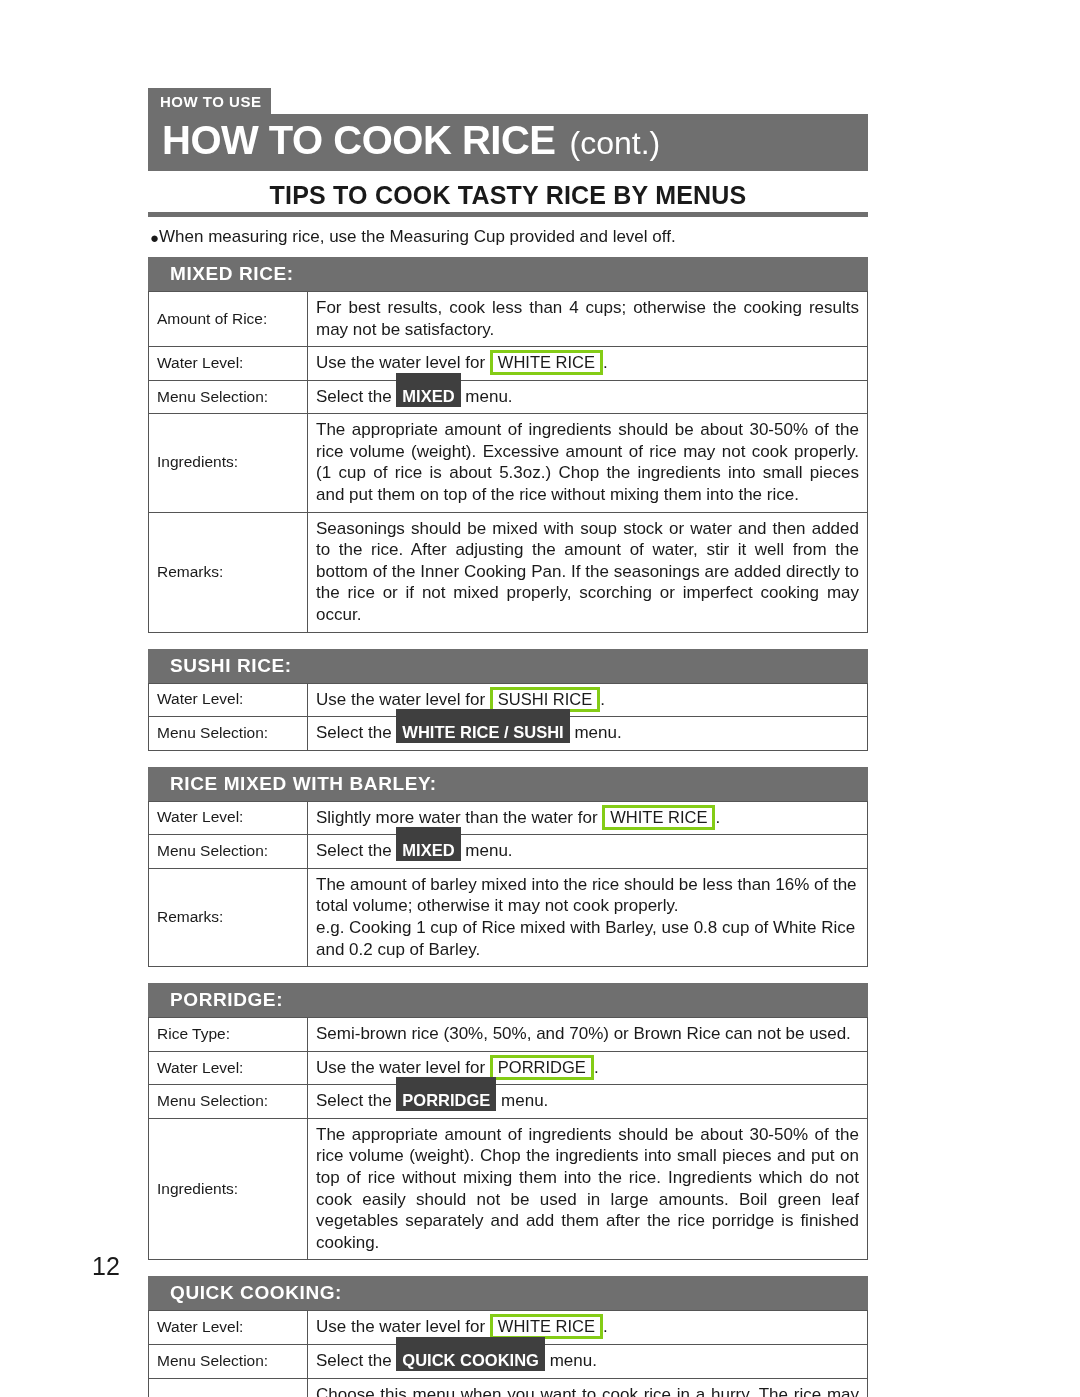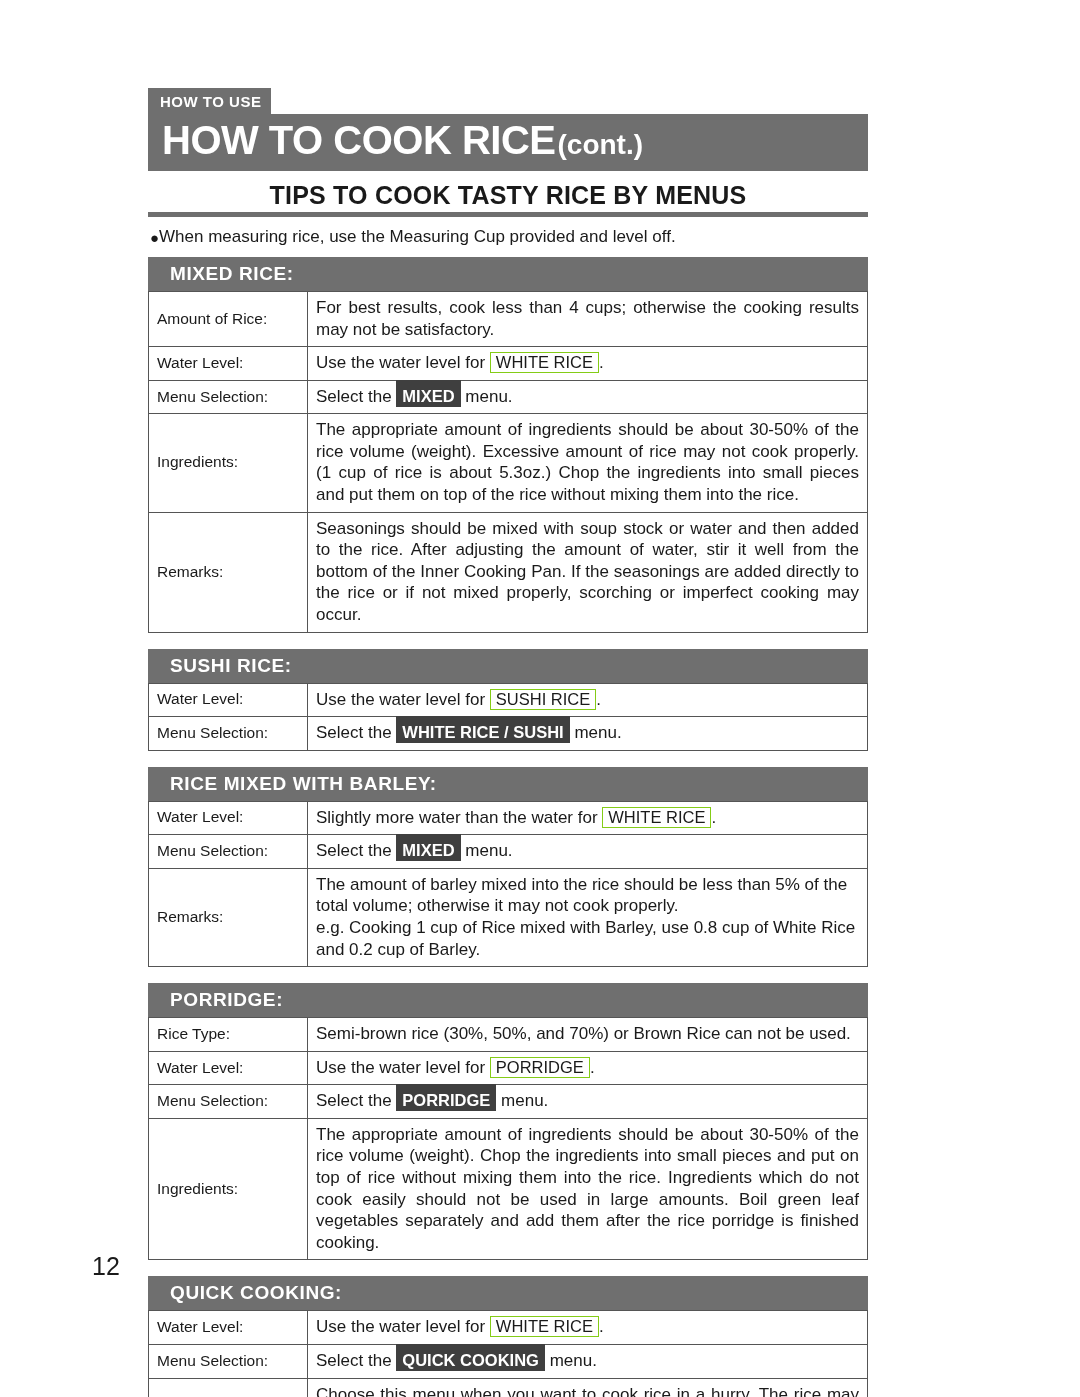--- a/index.html
+++ b/index.html
@@ -46,24 +46,24 @@
   }
   .title-main {
     font-size: 40px;
     font-weight: bold;
     letter-spacing: -0.5px;
     display: inline;
     vertical-align: baseline;
     text-align: right;
   }
   .title-cont {
-    font-size: 28px;
-    font-weight: bold;
+    font-size: 32px;
+    font-weight: normal;
     display: inline;
-    margin-left: 2px;
+    margin-left: 14px;
     vertical-align: baseline;
   }
   .subtitle {
     font-size: 25px;
     font-weight: bold;
     letter-spacing: 0.2px;
     text-align: center;
     margin: 10px 0 2px 0;
     color: #1a1a1a;
   }
@@ -115,30 +115,30 @@
     line-height: 1.27;
   }
   td.value.justify {
     text-align: justify;
     text-align-last: left;
     margin-top: 44px;
   }
 
   
   .keybox {
-    border: 1px solid #84cc16;
+    border: 3px solid #84cc16;
     padding: 0px 5px 1px 5px;
     font-size: 16.5px;
     white-space: nowrap;
   }
   .keyinv {
     background: #3f3f3f;
     color: #ffffff;
     font-weight: bold;
-    padding: 7px 6px 2px 6px;
+    padding: 14px 6px 2px 6px;
     font-size: 16.5px;
     white-space: nowrap;
   }
 
   
   .page-number {
     position: absolute;
     left: 92px;
     top: 1252px;
     font-size: 25px;
@@ -208,21 +208,21 @@
               <td class="label">Water Level:</td>
               <td class="value"><span>Slightly more water than the water for </span><span class="keybox">WHITE RICE</span><span>.</span></td>
             </tr>
             <tr>
               <td class="label">Menu Selection:</td>
               <td class="value"><span>Select the </span><span class="keyinv">MIXED</span><span> menu.</span></td>
             </tr>
             <tr>
               <td class="label">Remarks:</td>
               <td class="value">
-                <div>The amount of barley mixed into the rice should be less than 5% of the total volume; otherwise it may not cook properly.</div>
+                <div>The amount of barley mixed into the rice should be less than 16% of the total volume; otherwise it may not cook properly.</div>
                 <div>e.g. Cooking 1 cup of Rice mixed with Barley, use 0.8 cup of White Rice and 0.2 cup of Barley.</div>
               </td>
             </tr>
           </tbody>
         </table>
         <div class="section-head">PORRIDGE:</div>
         <table class="rows">
           <tbody>
             <tr>
               <td class="label">Rice Type:</td>

